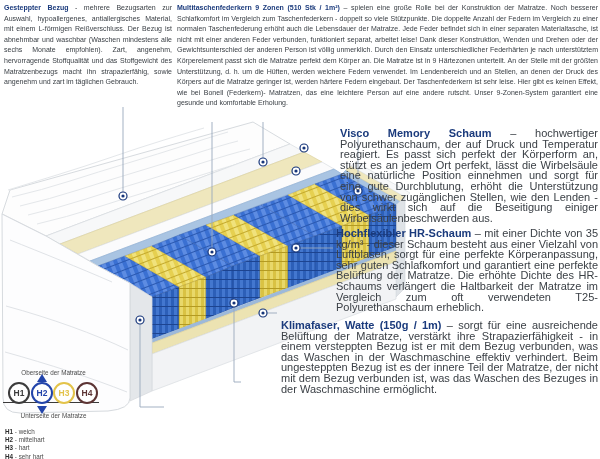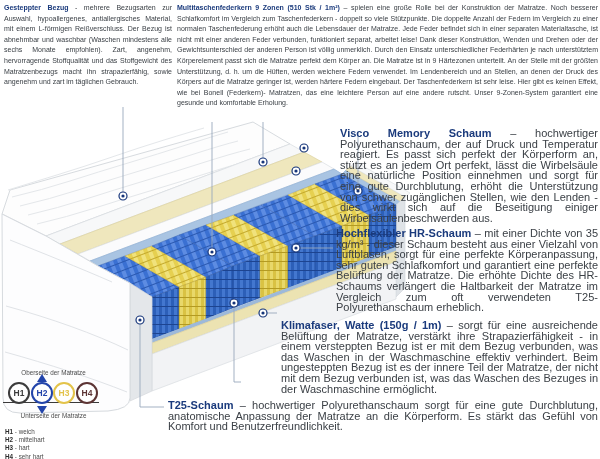--- a/index.html
+++ b/index.html
@@ -191,23 +191,20 @@
 
   <div class="blk hr">
     <b>Hochflexibler HR-Schaum</b><span> – </span><span>mit einer Dichte von 35 kg/m³ - dieser Schaum besteht aus einer Vielzahl von Luftblasen, sorgt für eine perfekte Körperanpassung, sehr guten Schlafkomfort und garantiert eine perfekte Belüftung der Matratze. Die erhöhte Dichte des HR-Schaums verlängert die Haltbarkeit der Matratze im Vergleich zum oft verwendeten T25-Polyurethanschaum erheblich.</span>
   </div>
 
   <div class="blk klima">
     <b>Klimafaser, Watte (150g / 1m)</b><span> – </span><span>sorgt für eine ausreichende Belüftung der Matratze, verstärkt ihre Strapazierfähigkeit - in einem versteppten Bezug ist er mit dem Bezug verbunden, was das Waschen in der Waschmaschine effektiv verhindert. Beim ungesteppten Bezug ist es der innere Teil der Matratze, der nicht mit dem Bezug verbunden ist, was das Waschen des Bezuges in der Waschmaschine ermöglicht.</span>
   </div>
 
 
-  <div class="blk t25">
-    <b>T25-Schaum</b><span> – </span><span>hochwertiger Polyurethanschaum sorgt für eine gute Durchblutung, anatomische Anpassung der Matratze an die Körperform. Es stärkt das Gefühl von Komfort und Benutzerfreundlichkeit.</span>
-  </div>
 
   <div class="firm">
     <div class="cap top">Oberseite der Matratze</div>
     <div class="scaleline"></div>
     <div class="arr up"></div>
     <div class="arr dn"></div>
     <div class="fcircle fc1">
         <span>H1</span>
       </div>
     <div class="fcircle fc2">

